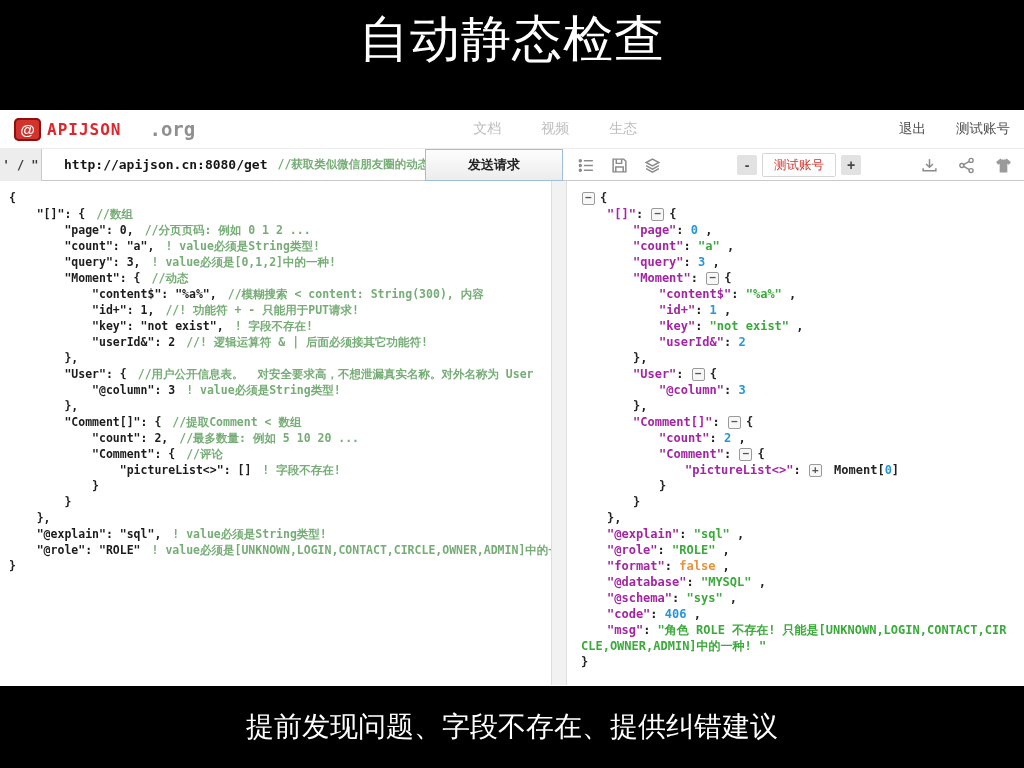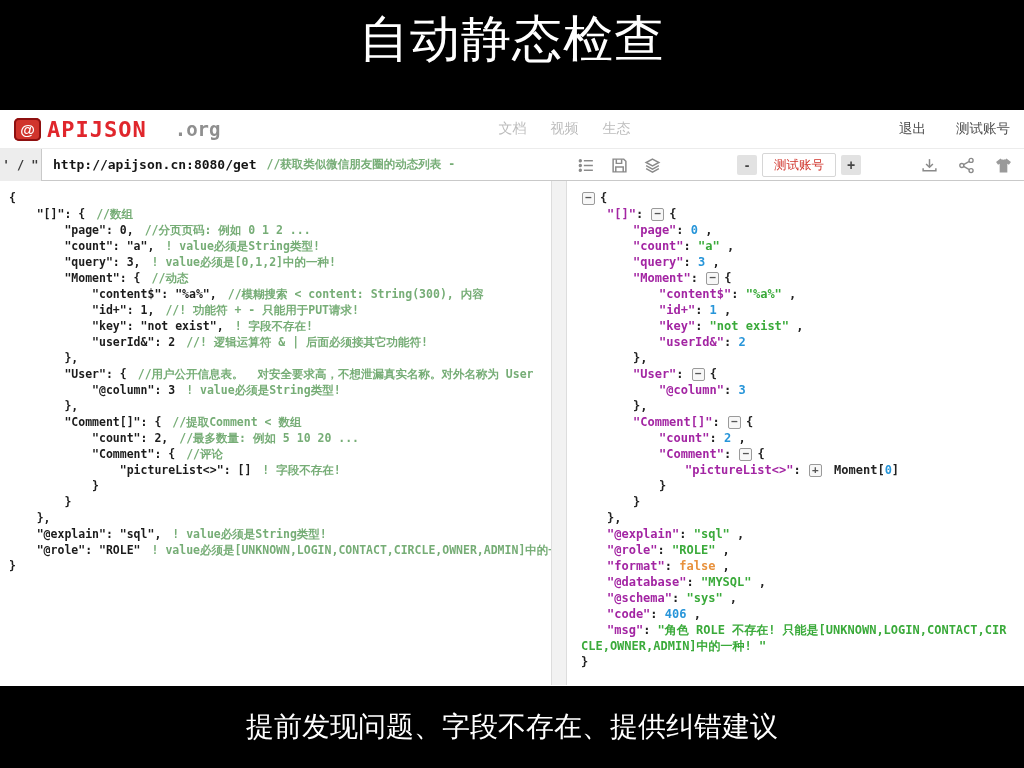--- a/index.html
+++ b/index.html
@@ -13,35 +13,35 @@
   #caption-band div{font-size:28px;font-weight:400;}
 
   
   #app{position:absolute;top:110px;left:0;width:1024px;height:576px;background:#fff;}
 
   
   #hdr{height:38px;display:flex;align-items:center;padding:0 14px;box-sizing:border-box;}
   .badge{width:27px;height:23px;background:var(--accent_red,#c11e1e);border-radius:5px;
          color:#fff;font-weight:bold;font-size:15px;display:flex;align-items:center;
          justify-content:center;margin-right:6px;box-shadow:inset 0 0 0 2px #8d1010;}
-  .brand{font-family:"DejaVu Sans Mono",monospace;font-weight:bold;font-size:22px;
+  .brand{font-family:"DejaVu Sans Mono",monospace;font-weight:bold;font-size:16px;
          color:var(--brand_red,#e0262c);letter-spacing:1px;}
   .brand-suffix{font-family:"DejaVu Sans Mono",monospace;font-weight:bold;font-size:19px;
          color:#8f8f8f;padding-left:28px;}
-  #nav{display:flex;gap:24px;margin-left:278px;font-size:14px;color:#bdbdbd;}
+  #nav{display:flex;gap:40px;margin-left:278px;font-size:14px;color:#bdbdbd;}
   #nav span{cursor:default;}
   #account{margin-left:auto;display:flex;gap:30px;font-size:13.5px;color:#4a4a4a;text-align:center;}
 
   
   #toolbar{position:relative;height:33px;border-top:1px solid #ececec;
            border-bottom:1px solid #c9c9c9;box-sizing:border-box;display:flex;align-items:center;}
   #quote-box{width:41px;height:32px;background:#ededed;border-right:1px solid #c9c9c9;
              display:flex;align-items:center;justify-content:center;
              font-family:"DejaVu Sans Mono",monospace;font-weight:bold;font-size:12px;color:#3a3a3a;}
-  #url{margin-left:11px;font-family:"DejaVu Sans Mono",monospace;font-weight:bold;
+  #url{margin-left:22px;font-family:"DejaVu Sans Mono",monospace;font-weight:bold;
        font-size:13px;color:#161616;}
   #url-comment{margin-left:10px;font-family:"DejaVu Sans Mono",monospace;font-weight:bold;
        font-size:11.5px;color:var(--comment_green,#76ad76);}
   #send-btn{position:absolute;left:425px;top:0;width:138px;height:32px;
        background:linear-gradient(#fdfdfd,#ececec);border:1px solid var(--send_border_blue,#9dbfdb);
        font-size:13px;font-weight:bold;color:#222;box-sizing:border-box;cursor:pointer;}
   #right-tools{position:absolute;left:566px;top:0;right:0;height:32px;display:flex;
        align-items:center;padding:0 12px;}
   .tool-ico{width:17px;height:17px;margin-right:16px;flex:none;cursor:pointer;}
   .tool-ico svg{display:block;}
@@ -101,20 +101,21 @@
     <div id="account">
       <span>退出</span>
       <span>测试账号</span>
     </div>
   </div>
 
   <div id="toolbar">
     <div id="quote-box">' / "</div>
     <span id="url">http://apijson.cn:8080/get</span>
     <span id="url-comment">//获取类似微信朋友圈的动态列表 -</span>
+    <button id="send-btn">发送请求</button>
 
     <div id="right-tools">
       <span class="tool-ico">
         <svg width="17" height="17" viewBox="0 0 16 16" fill="none" stroke="#8a8a8a" stroke-width="1.4">
           <circle cx="2.2" cy="3.5" r="0.9" fill="#8a8a8a"></circle>
             <line x1="5.5" y1="3.5" x2="14" y2="3.5"></line>
           <circle cx="2.2" cy="8" r="0.9" fill="#8a8a8a"></circle>
             <line x1="5.5" y1="8" x2="14" y2="8"></line>
           <circle cx="2.2" cy="12.5" r="0.9" fill="#8a8a8a"></circle>
             <line x1="5.5" y1="12.5" x2="14" y2="12.5"></line>

